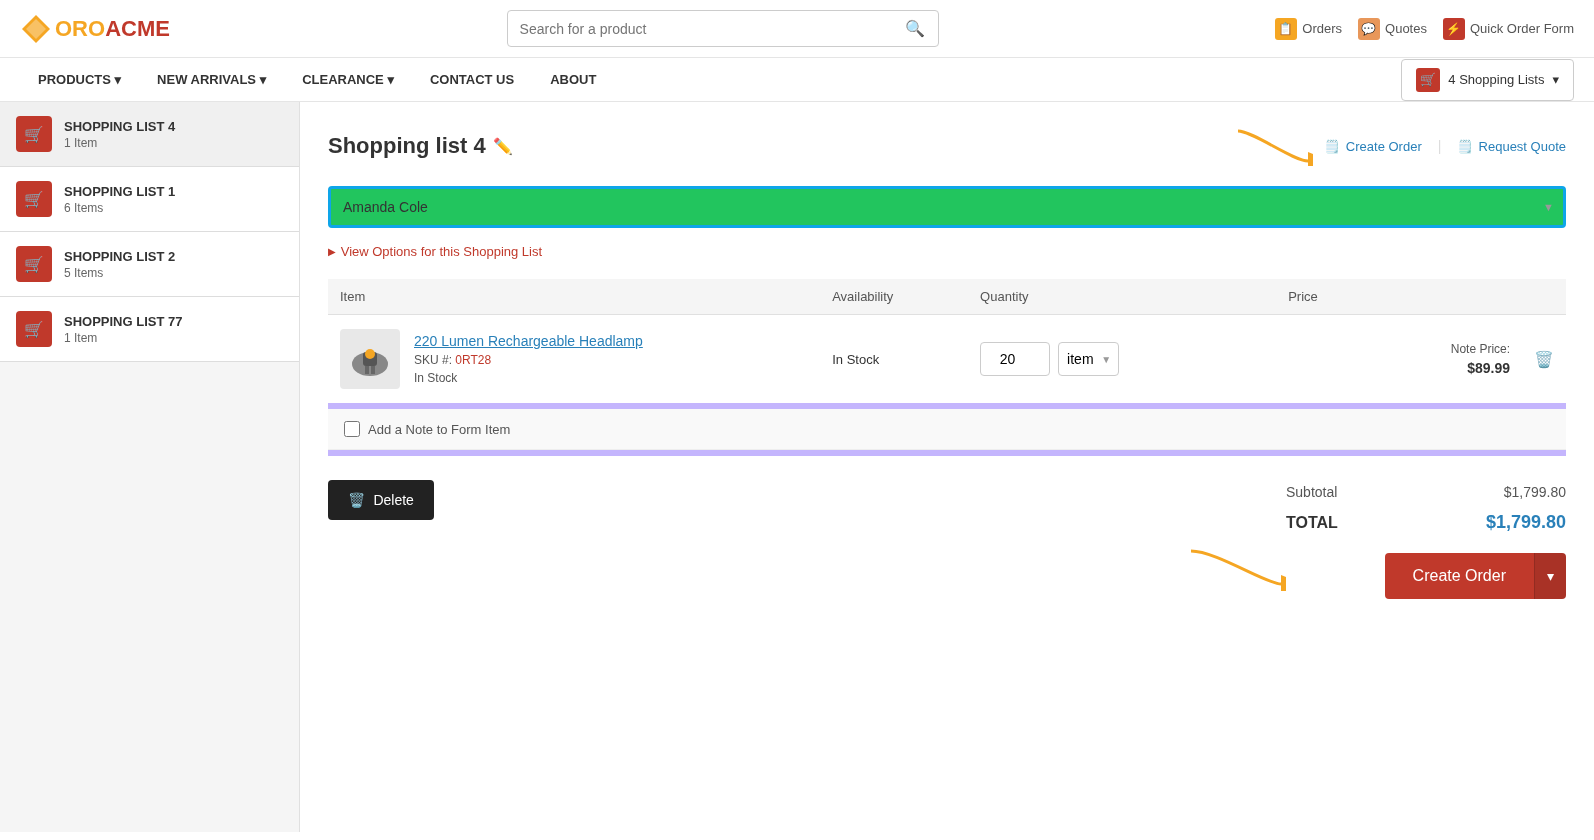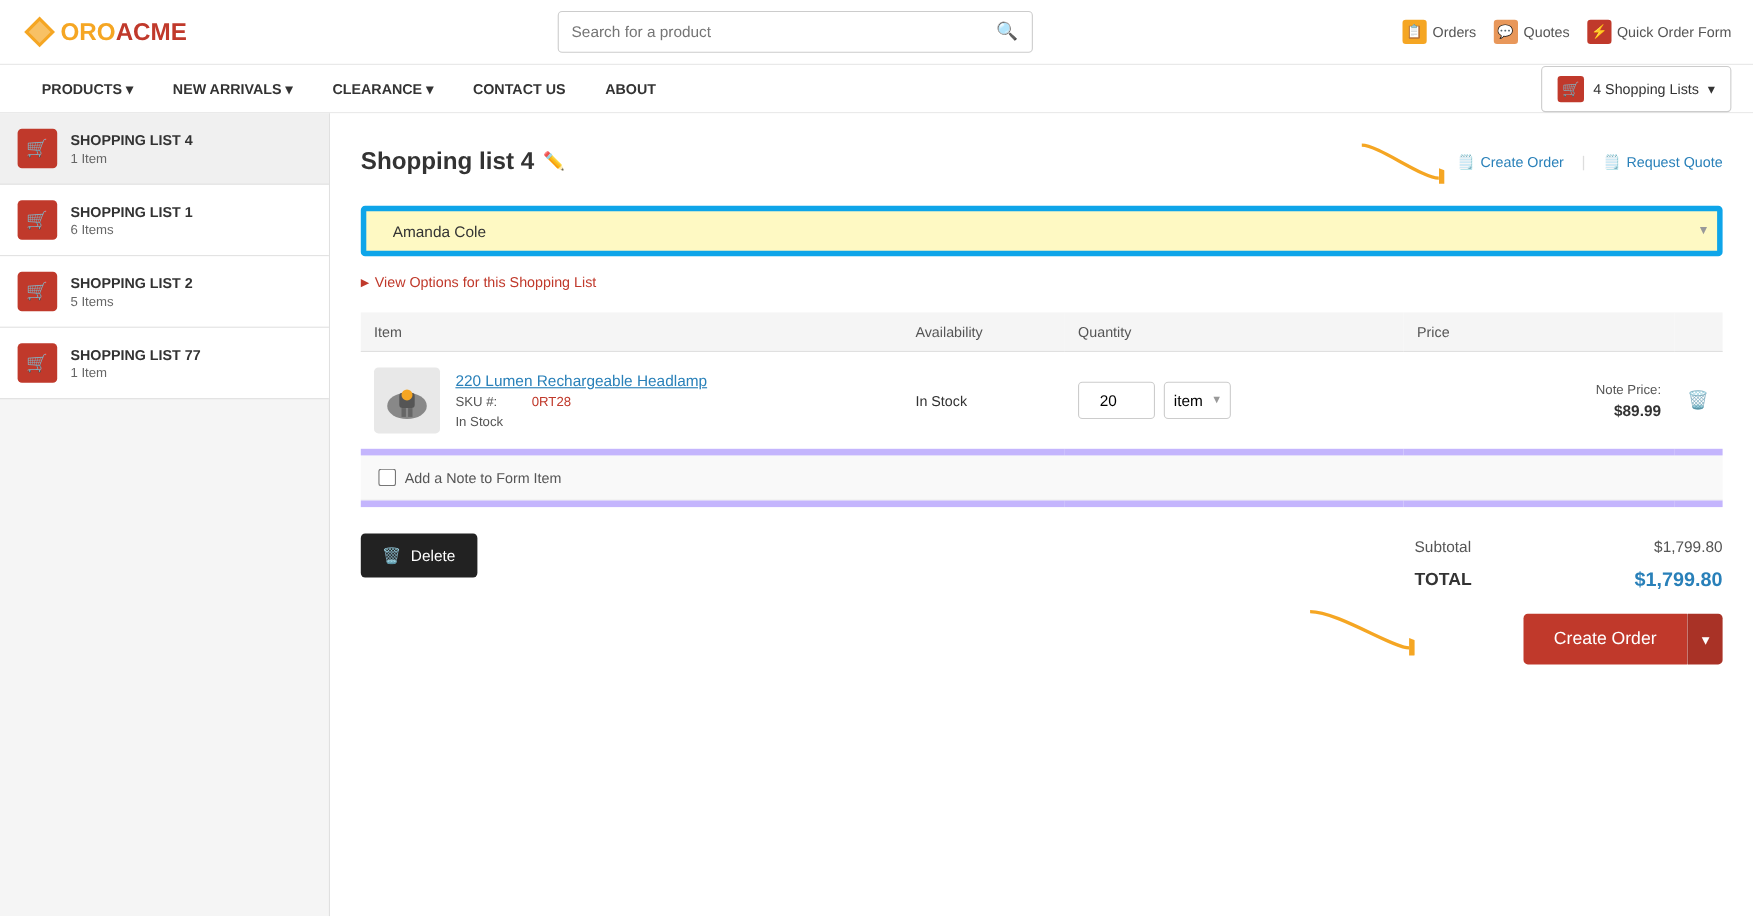--- a/index.html
+++ b/index.html
@@ -196,26 +196,26 @@
       cursor: pointer;
       text-decoration: none;
     }
 
     
     .customer-section { margin-bottom: 16px; }
     .customer-label { font-size: 13px; color: #555; margin-bottom: 6px; }
     .customer-label span { color: #c0392b; }
     .customer-select {
       width: 100%;
-      padding: 10px 24px;
-      border: 5px solid #0ea5e9;
+      padding: 10px 12px;
+      border: 3px solid #0ea5e9;
       border-radius: 4px;
       font-size: 14px;
       color: #333;
-      background: #fef9c3;
+      background: #22c55e;
       appearance: none;
       cursor: pointer;
     }
     .customer-select-wrapper { position: relative; }
     .customer-select-wrapper::after {
       content: '▼';
       position: absolute;
       right: 12px;
       top: 50%;
       transform: translateY(-50%);
@@ -261,21 +261,21 @@
       border-radius: 4px;
       display: flex;
       align-items: center;
       justify-content: center;
       flex-shrink: 0;
     }
     .product-thumb svg { width: 50px; height: 50px; }
     .product-info { display: flex; flex-direction: column; gap: 4px; }
     .product-name { color: #2980b9; font-size: 14px; text-decoration: underline; cursor: pointer; }
     .product-sku { font-size: 12px; color: #555; }
-    .product-sku span { color: #c0392b; margin-left: 28px; }
+    .product-sku span { color: #c0392b; }
     .product-status { font-size: 12px; color: #555; }
     .avail-cell { font-size: 13px; color: #333; }
     .qty-cell { display: flex; align-items: center; gap: 8px; }
     .qty-input {
       width: 70px;
       padding: 8px;
       border: 1px solid #ccc;
       border-radius: 4px;
       text-align: center;
       font-size: 14px;

